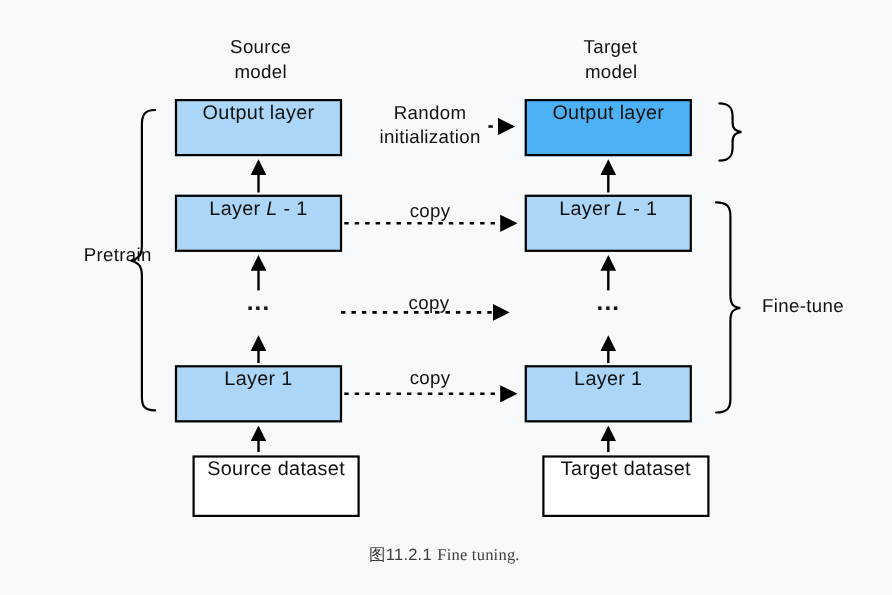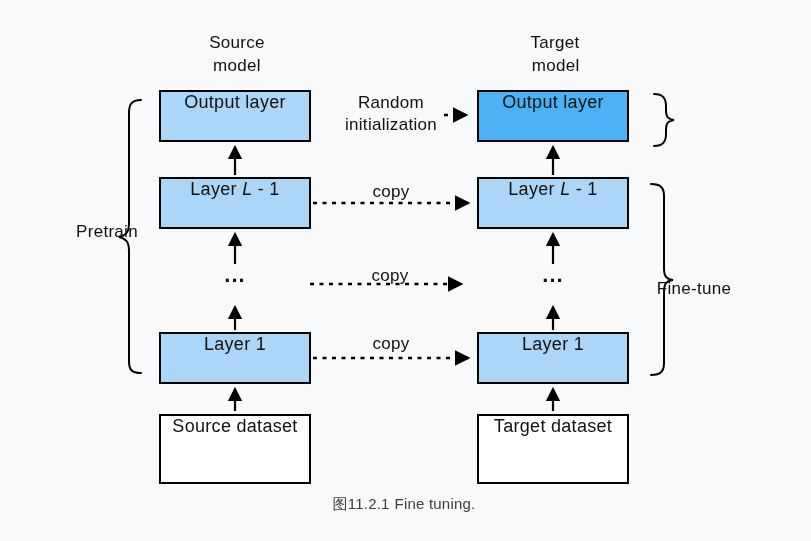--- a/index.html
+++ b/index.html
@@ -31,21 +31,21 @@
     width:152px;height:52px;
     box-sizing:border-box;
     border:2px solid var(--box-border);
     display:flex;align-items:flex-start;justify-content:center;
     font-size:18px;
     letter-spacing:0.3px;
   }
   .box span{white-space:pre;}
   .fill-light{background:var(--layer-fill);}
   .fill-dark{background:var(--output-target-fill);}
-  .fill-white{background:var(--dataset-fill);height:70px;}
+  .fill-white{background:var(--dataset-fill);height:56px;margin-left:16px;}
   .italic{font-style:italic;}
   .lbl{
     position:absolute;
     font-size:17px;
     line-height:22px;
     text-align:center;
     letter-spacing:0.3px;
     white-space:nowrap;
   }
   .title{line-height:23px;}
@@ -55,21 +55,21 @@
     font-size:22px;font-weight:bold;
     line-height:28px;letter-spacing:1px;
   }
   .caption{
     position:absolute;
     font-size:15px;
     color:var(--caption-color);
     letter-spacing:0.2px;
     white-space:nowrap;
   }
-  .caption .gap{margin-left:5px;}
+  .caption .gap{margin-left:5px;font-family:Liberation Serif, serif;}
   .stroke{stroke:var(--line-color);fill:none;}
   .ah{fill:var(--line-color);}
 </style>
 </head>
 <body>
 
 <div class="canvas">
 
   <svg class="layer" width="811" height="541" viewBox="0 0 811 541">
     <defs>
@@ -137,19 +137,19 @@
 
   <div class="lbl cx" style="left:391px;top:92px;">
     <div>Random</div>
     <div>initialization</div>
   </div>
   <div class="lbl cx" style="left:391px;top:181px;">copy</div>
   <div class="lbl cx" style="left:390px;top:265px;">copy</div>
   <div class="lbl cx" style="left:391px;top:333px;">copy</div>
 
   <div class="lbl cx" style="left:64px;top:221px;margin-left:43px;">Pretrain</div>
-  <div class="lbl cx" style="left:694px;top:268px;margin-top:10px;">Fine-tune</div>
+  <div class="lbl cx" style="left:730px;top:268px;">Fine-tune</div>
 
   <div class="caption cx" style="left:404px;top:495px;">
     <span>图11.2.1</span><span class="gap">Fine tuning.</span>
   </div>
 
 </div>
 
 </body></html>

